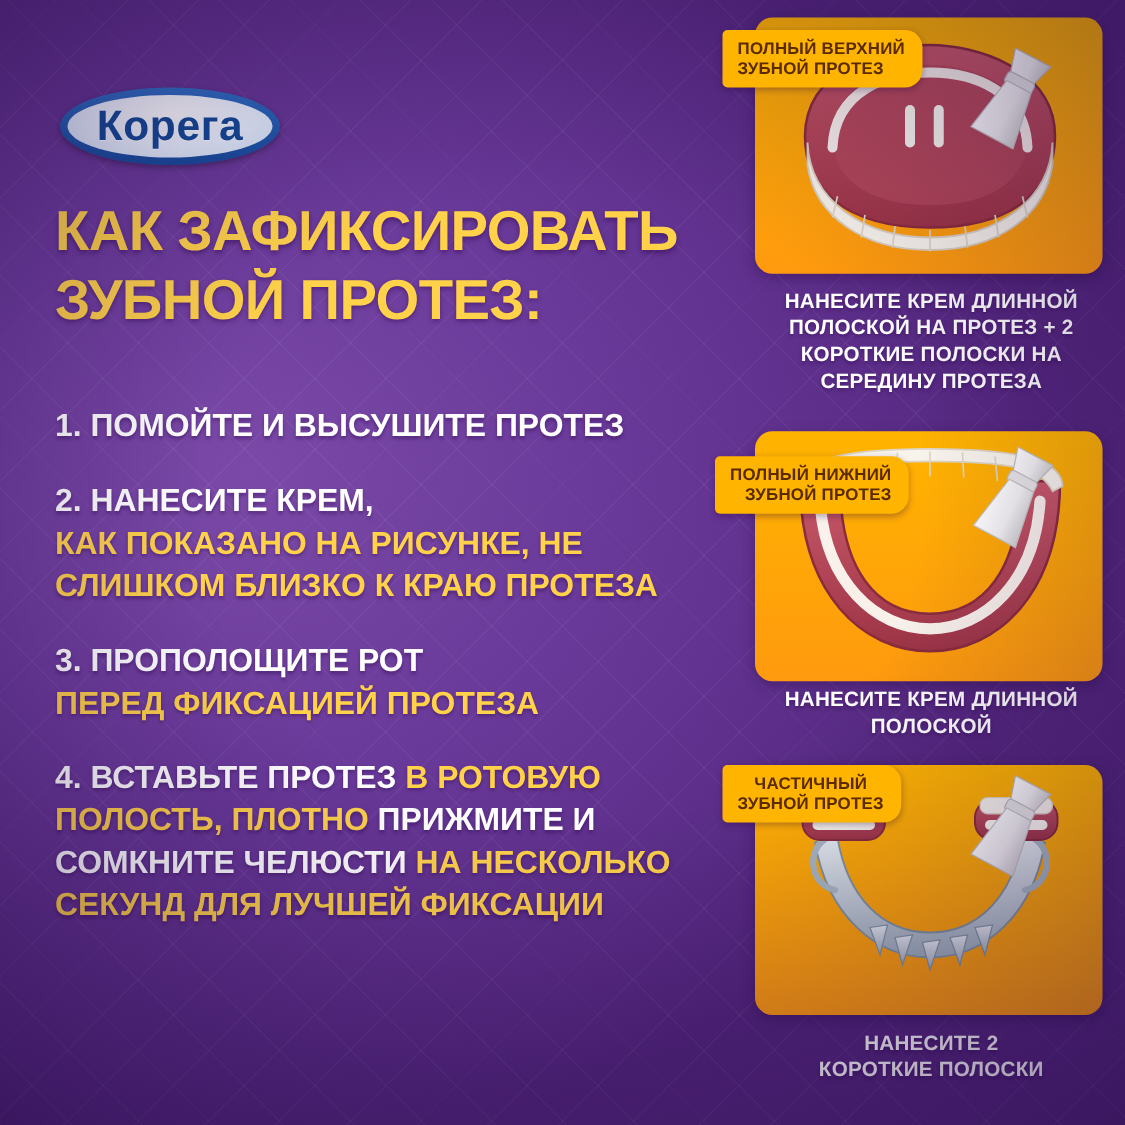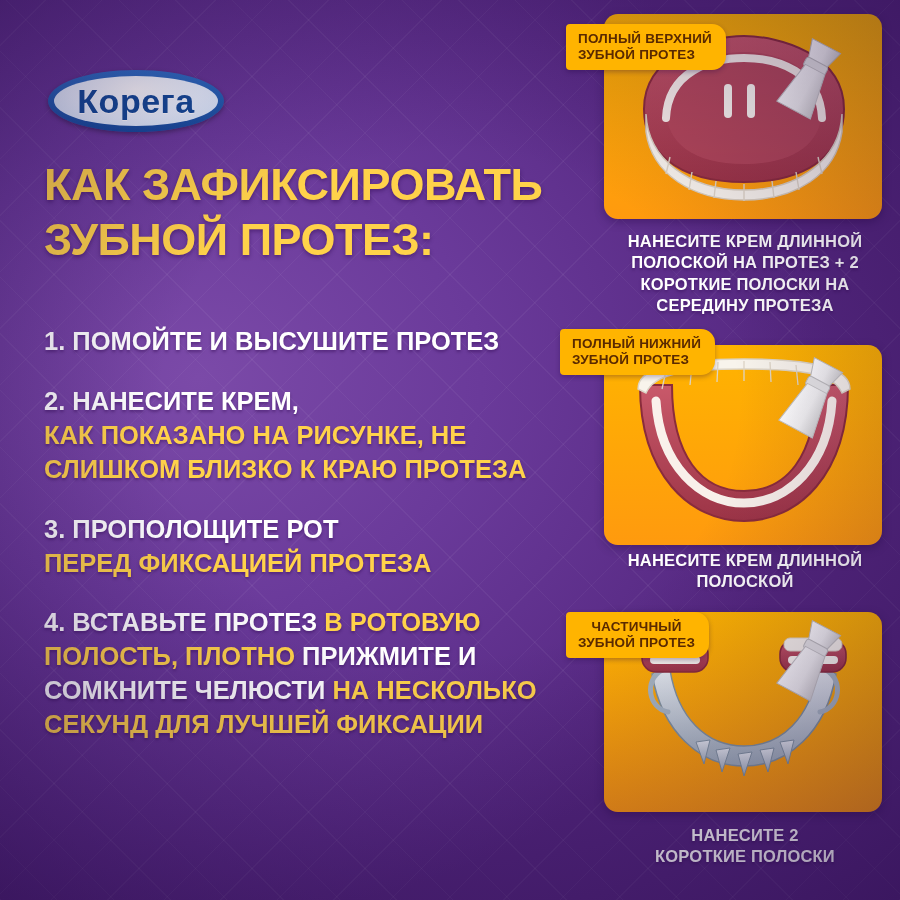--- a/index.html
+++ b/index.html
@@ -124,23 +124,24 @@
     background: #ffb400;
     color: #5a2a00;
     font-size: 13.5px;
     font-weight: bold;
     line-height: 1.2;
     padding: 7px 14px 7px 12px;
     border-radius: 4px 14px 14px 4px;
     text-transform: uppercase;
     letter-spacing: 0.2px;
     box-shadow: 0 2px 5px rgba(30,0,60,0.3);
+    margin-left: 12px;
   }
   .tag-1 { left: 566px; top: 24px; }
-  .tag-2 { left: 560px; top: 329px; }
+  .tag-2 { left: 560px; top: 365px; text-align: right; }
   .tag-3 { left: 566px; top: 612px; text-align: center; }
 
   .caption {
     position: absolute;
     color: #ffffff;
     font-size: 16.5px;
     font-weight: bold;
     line-height: 1.3;
     text-align: center;
     text-transform: uppercase;

